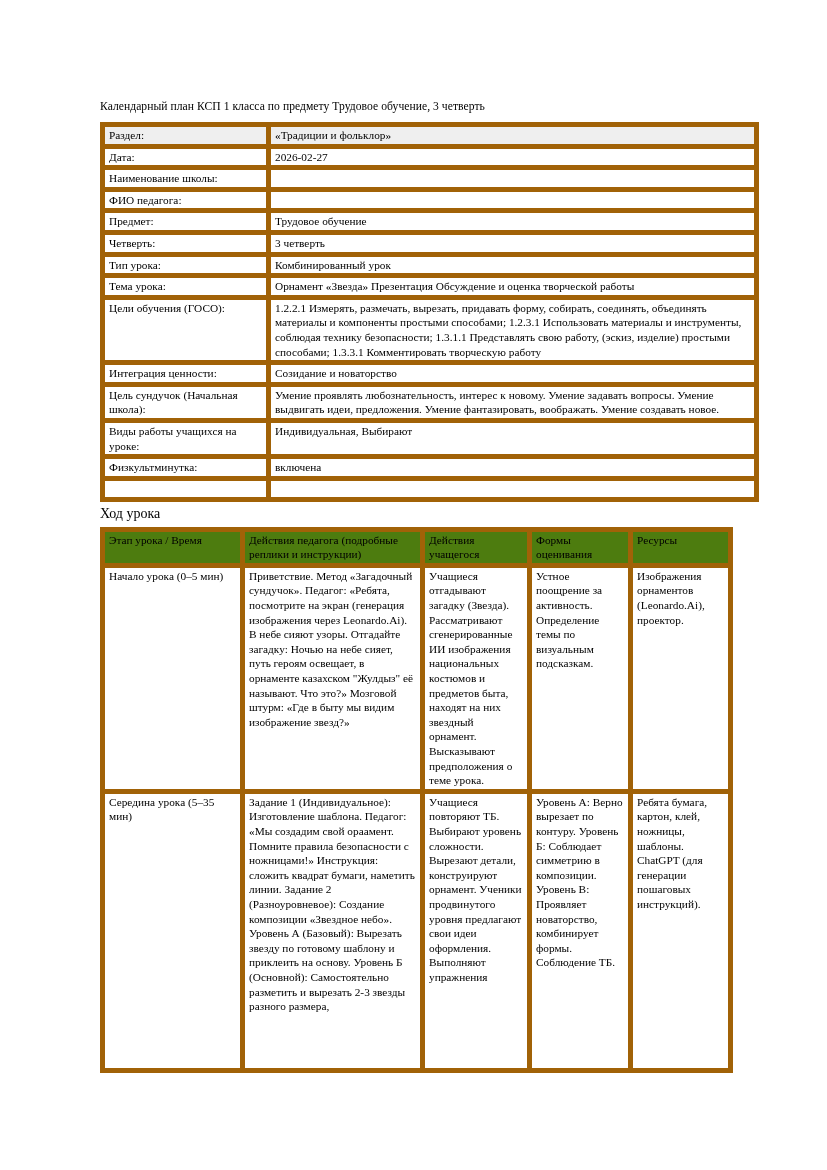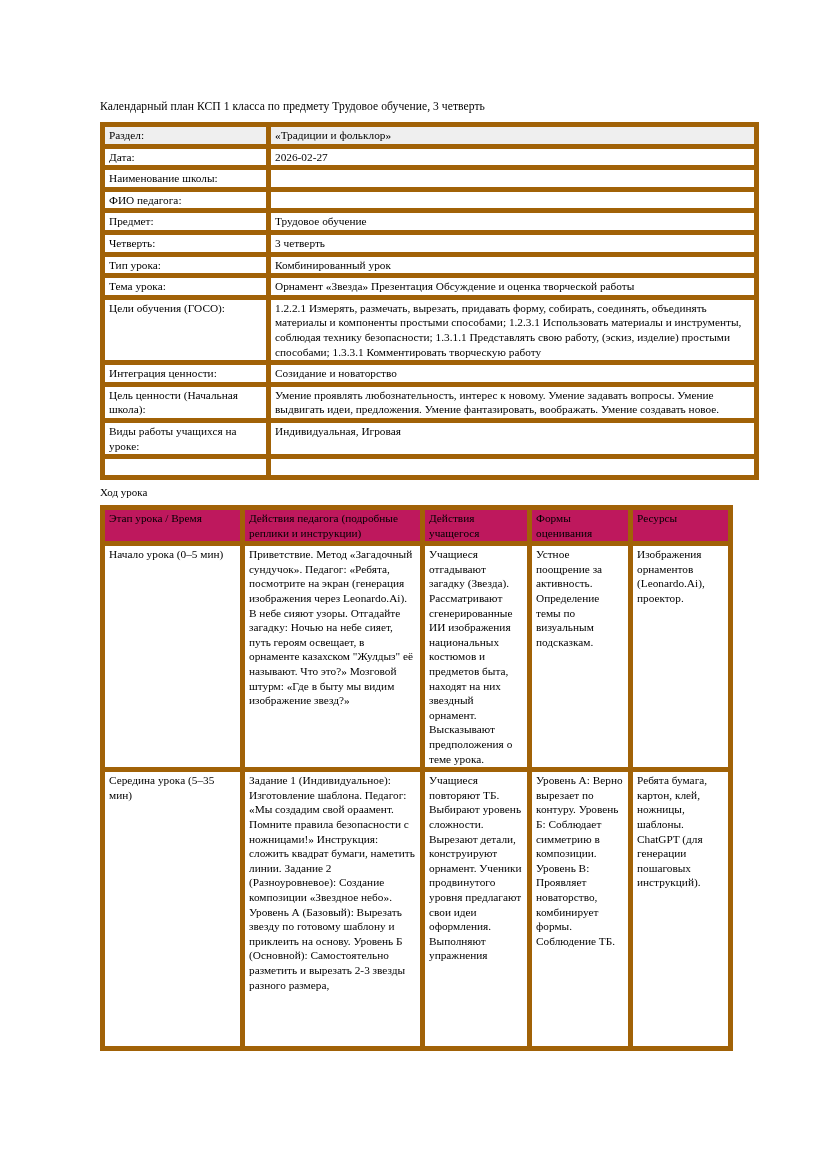--- a/index.html
+++ b/index.html
@@ -32,21 +32,21 @@
     width: 628px;
   }
   .doc-title {
     font-size: 11.6px;
     line-height: 16px;
     margin: 0 0 7px 0;
     white-space: nowrap;
     letter-spacing: 0.05px;
   }
   .section-label {
-    font-size: 11px;
+    font-size: 14px;
     line-height: 16px;
     margin: 4px 0 5px 0;
   }
   table {
     border-collapse: collapse;
     table-layout: fixed;
     width: 628px;
     font-size: 11.3px;
     line-height: 14.6px;
   }
@@ -64,21 +64,21 @@
   .t-info tr.shaded td { background: #efefef; }
   .t-info td.empty { height: 14px; }
 
   
   .t-flow col.c0 { width: 140px; }
   .t-flow col.c1 { width: 180px; }
   .t-flow col.c2 { width: 107px; }
   .t-flow col.c3 { width: 101px; }
   .t-flow col.c4 { width: 100px; }
   .t-flow thead td {
-    background: #be185d;
+    background: #4d7c0f;
     vertical-align: top;
   }
   .t-flow tbody td { vertical-align: top; }
   .clip-row td {
     height: 272px;
     overflow: hidden;
     margin-top: 28px;
   }
   .clip-cell {
     display: block;
@@ -130,26 +130,30 @@
         </tr>
         <tr>
           <td class="label">Цели обучения (ГОСО):</td>
           <td class="value">1.2.2.1 Измерять, размечать, вырезать, придавать форму, собирать, соединять, объединять материалы и компоненты простыми способами; 1.2.3.1 Использовать материалы и инструменты, соблюдая технику безопасности; 1.3.1.1 Представлять свою работу, (эскиз, изделие) простыми способами; 1.3.3.1 Комментировать творческую работу</td>
         </tr>
         <tr>
           <td class="label">Интеграция ценности:</td>
           <td class="value">Созидание и новаторство</td>
         </tr>
         <tr>
-          <td class="label">Цель ценности (Начальная школа):</td>
+          <td class="label">Цель сундучок (Начальная школа):</td>
           <td class="value">Умение проявлять любознательность, интерес к новому. Умение задавать вопросы. Умение выдвигать идеи, предложения. Умение фантазировать, воображать. Умение создавать новое.</td>
         </tr>
         <tr>
           <td class="label">Виды работы учащихся на уроке:</td>
-          <td class="value">Индивидуальная, Игровая</td>
+          <td class="value">Индивидуальная, Выбирают</td>
+        </tr>
+        <tr>
+          <td class="label">Физкультминутка:</td>
+          <td class="value">включена</td>
         </tr>
         <tr>
           <td class="label empty"></td>
           <td class="value empty"></td>
         </tr>
       </tbody>
     </table>
 
     <p class="section-label">Ход урока</p>
 

